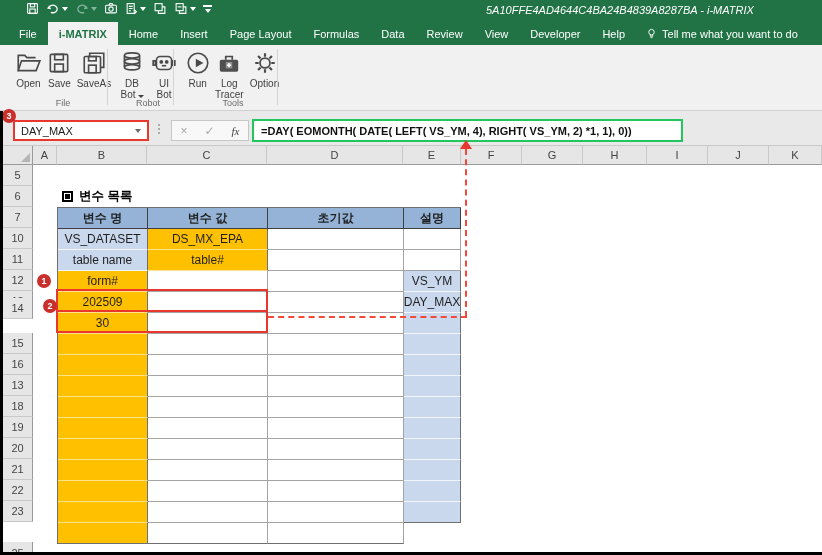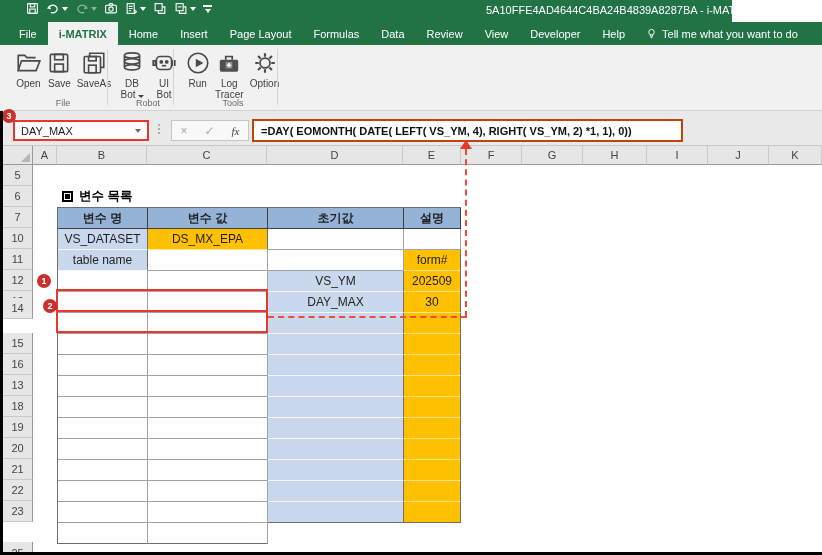--- a/index.html
+++ b/index.html
@@ -2,21 +2,21 @@
 <html><head>
 <meta charset="utf-8">
 <style>
   * { margin:0; padding:0; box-sizing:border-box; }
   html,body { width:822px; height:555px; }
   body {
     font-family:"Liberation Sans","DejaVu Sans",sans-serif;
     position:relative; width:822px; height:555px; overflow:hidden; background:#fff;
   }
   
-  .titlebar { position:absolute; left:0; top:0; width:732px; height:22px; background:#217346; }
+  .titlebar { position:absolute; left:0; top:0; width:822px; height:22px; background:#217346;font-style:italic; }
   .qat { position:absolute; left:26px; top:2px; display:flex; align-items:center; gap:7px; }
   .qat svg { display:block; }
   .qat .dim { opacity:.45; }
   .caret-down { width:0; height:0; border-left:3px solid transparent; border-right:3px solid transparent; border-top:4px solid #fff; display:inline-block; }
   .win-title { position:absolute; left:486px; top:4px; color:#fff; font-size:11px; white-space:nowrap; }
   
   .tabrow { position:absolute; left:0; top:22px; width:822px; height:23px; background:#217346; display:flex; align-items:stretch; padding-left:8px; }
   .tab { color:#fff; font-size:11px; display:flex; align-items:center; padding:0 11px; cursor:default; white-space:nowrap; }
   .tab.active { background:#f1f1f1; color:#217346; font-weight:bold; }
   .tellme { color:#fff; font-size:11px; display:flex; align-items:center; gap:5px; padding:0 10px; }
@@ -34,21 +34,21 @@
   
   .fstrip { position:absolute; left:0; top:111px; width:822px; height:35px; background:#e9e9e9; border-bottom:1px solid #c8c8c8; }
   .namebox { position:absolute; left:13px; top:9px; width:136px; height:21px; background:#fff; border:2px solid #e8372c; display:flex; align-items:center; padding:0 6px; font-size:11px; color:#1a1a1a; }
   .namebox .spacer { flex:1; }
   .drag-dots { position:absolute; left:158px; top:13px; display:flex; flex-direction:column; gap:2px; }
   .drag-dots i { width:2px; height:2px; background:#9a9a9a; border-radius:50%; }
   .fxbox { position:absolute; left:171px; top:9px; width:78px; height:21px; background:#f8f8f8; border:1px solid #c6c6c6; display:flex; align-items:center; justify-content:space-around; }
   .fxbox .x { color:#a8a8a8; font-size:12px; }
   .fxbox .chk { color:#a8a8a8; font-size:12px; }
   .fxbox .fx { color:#3f3f3f; font-size:11px; font-style:italic; font-family:"Liberation Serif","DejaVu Serif",serif; }
-  .formulabox { position:absolute; left:252px; top:8px; width:431px; height:23px; background:#fff; border:2px solid #c2410c; display:flex; align-items:center; padding:0 7px; font-size:11px; font-weight:600; color:#111; white-space:nowrap; overflow:hidden; }
+  .formulabox { position:absolute; left:252px; top:8px; width:431px; height:23px; background:#fff; border:2px solid #22c55e; display:flex; align-items:center; padding:0 7px; font-size:11px; font-weight:600; color:#111; white-space:nowrap; overflow:hidden; }
   
   .sheet { position:absolute; left:0; top:146px; width:822px; height:409px; background:#fff; }
   .colhead { position:absolute; top:0; height:19px; background:#e6e6e6; border-right:1px solid #c9c9c9; border-bottom:1px solid #9a9a9a; font-size:11px; color:#444; display:flex; align-items:center; justify-content:center; }
   .corner { position:absolute; left:3px; top:0; width:30px; height:19px; background:#e6e6e6; border-right:1px solid #9a9a9a; border-bottom:1px solid #9a9a9a; }
   .corner i { position:absolute; right:2px; bottom:2px; width:0; height:0; border-left:9px solid transparent; border-bottom:9px solid #b5b5b5; }
   .rowhead { position:absolute; left:3px; width:30px; height:21px; background:#e6e6e6; border-right:1px solid #9a9a9a; border-bottom:1px solid #c9c9c9; font-size:11px; color:#444; display:flex; align-items:center; justify-content:center; }
   
   .vtable { position:absolute; left:57px; top:61px; display:grid; grid-template-columns:90px 120px 136px 57px; grid-auto-rows:21px; border-top:1px solid #6f6f6f; border-left:1px solid #6f6f6f; }
   .vtable div { display:flex; align-items:center; justify-content:center; font-size:12px; color:#1f1f1f; white-space:nowrap; overflow:hidden; }
   .th { background:#95b3d7; font-weight:bold; color:#000; border-right:1px solid #3f3f3f; border-bottom:1px solid #3f3f3f; }
@@ -320,20 +320,21 @@
     <div class="th">변수 값</div>
     <div class="th">초기값</div>
     <div class="th">설명</div>
 
     <div class="cb">VS_DATASET</div>
     <div class="co">DS_MX_EPA</div>
     <div class="cw"></div>
     <div class="cw"></div>
 
     <div class="cb">table name</div>
+    <div class="co">table#</div>
     <div class="cw"></div>
     <div class="cw"></div>
 
     <div class="co">form#</div>
     <div class="cw"></div>
     <div class="cw"></div>
 
     <div class="cb">VS_YM</div>
     <div class="co">202509</div>
     <div class="cw"></div>

